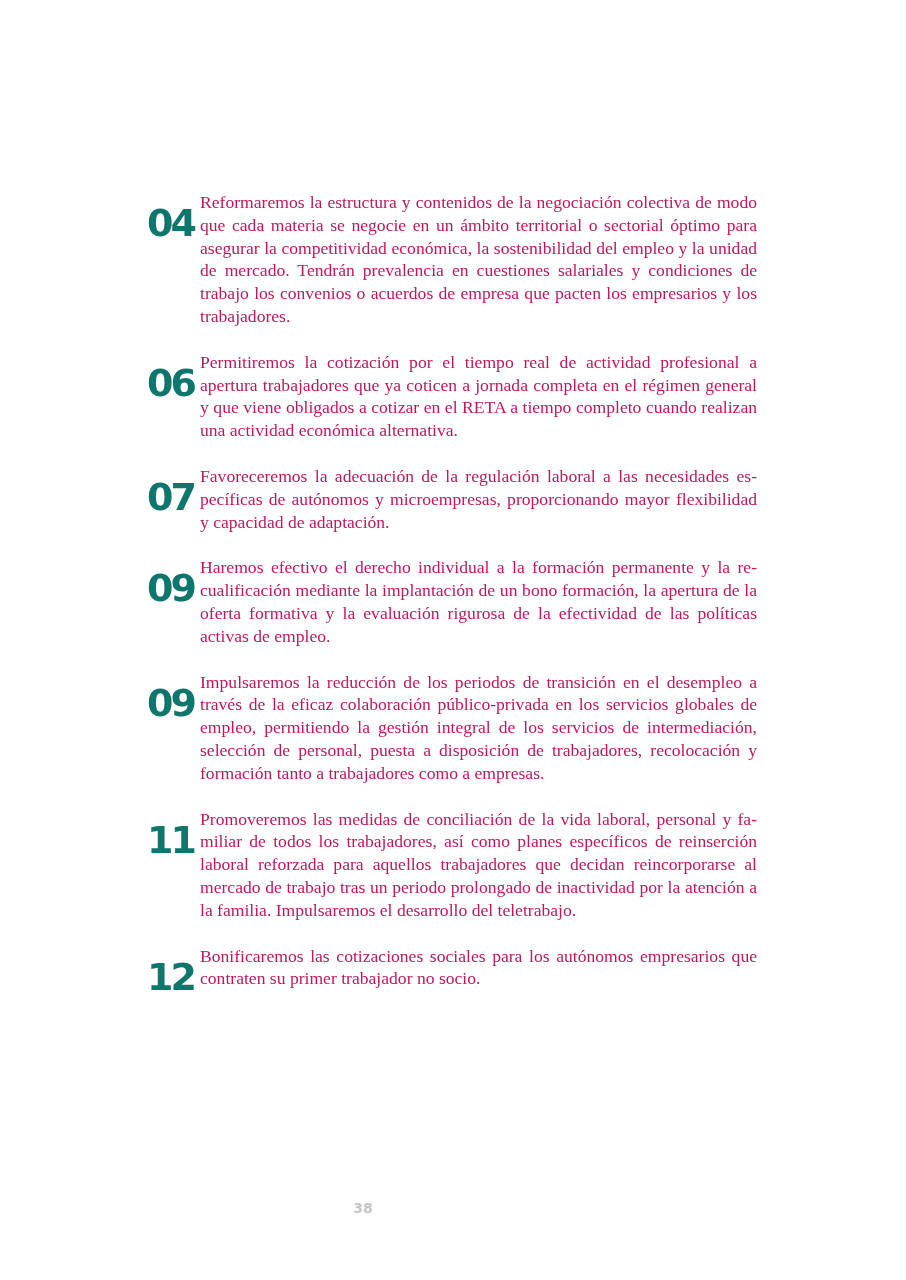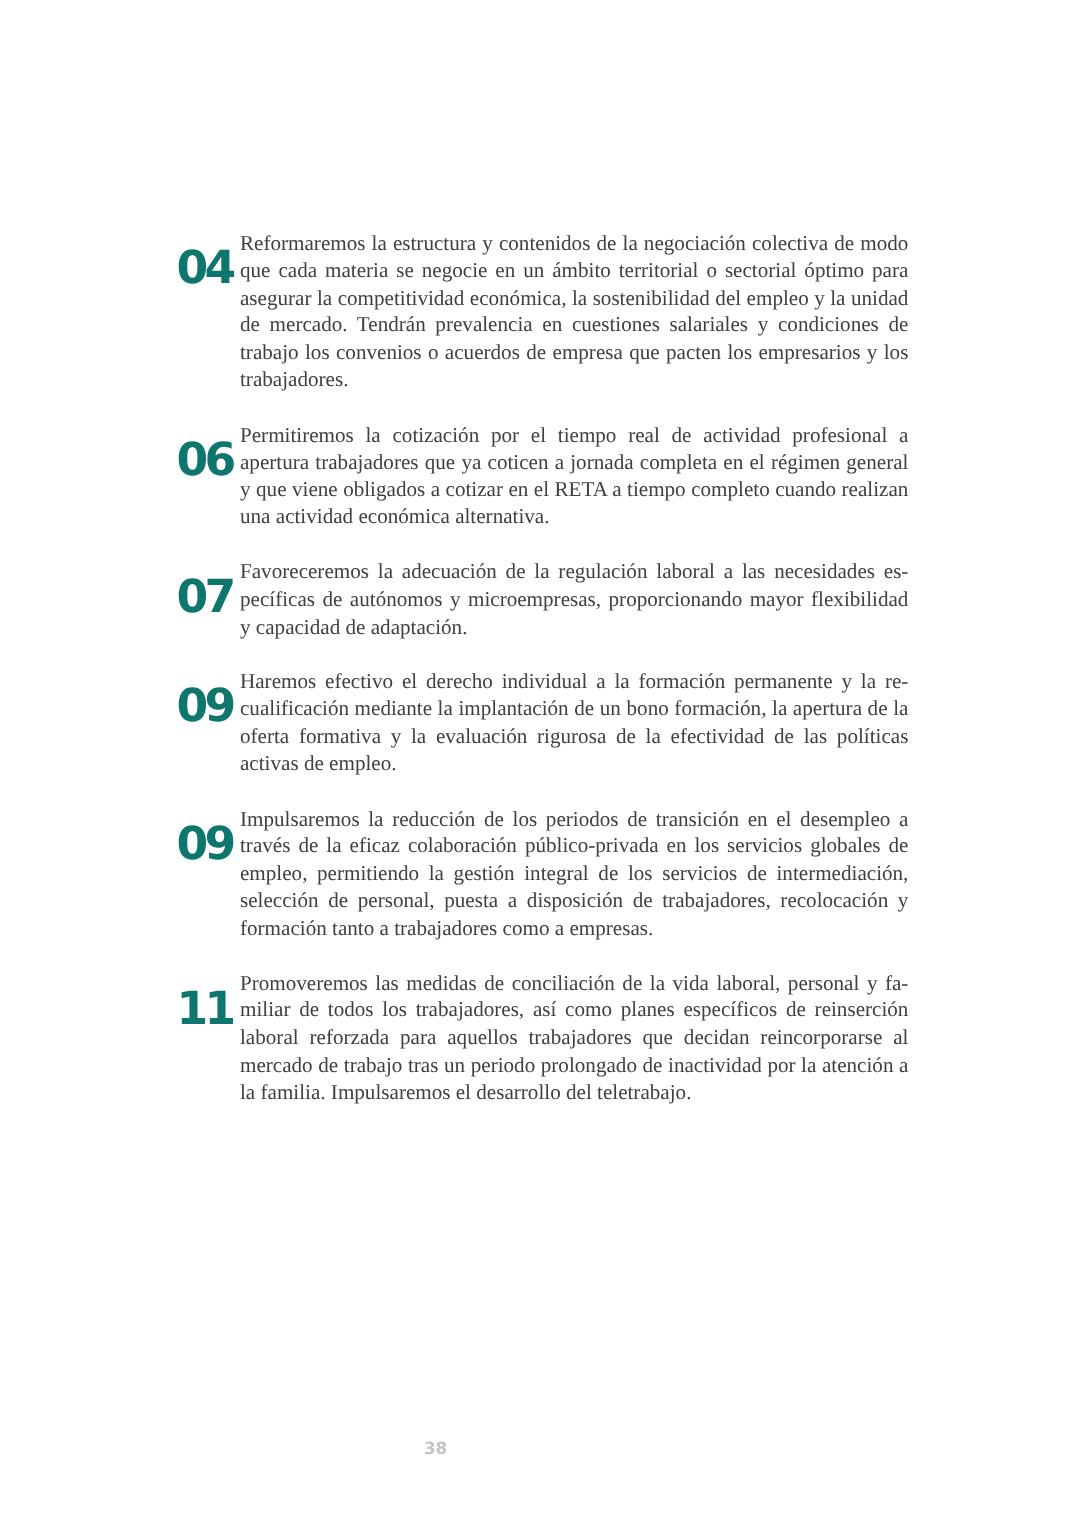--- a/index.html
+++ b/index.html
@@ -42,21 +42,21 @@
       font-size: 38px;
       line-height: 44px;
       color: #0f766e;
       letter-spacing: -3px;
       margin-top: 10px;
     }
     .text {
       font-family: "Liberation Serif", serif;
       font-size: 17.6px;
       line-height: 22.8px;
-      color: #404040;
+      color: #be185d;
       text-align: justify;
       hyphens: manual;
     }
     .page-number {
       position: absolute;
       left: 0;
       width: 726px;
       top: 1200px;
       text-align: center;
       font-family: "DejaVu Sans", sans-serif;
@@ -87,16 +87,20 @@
       <div class="text">Haremos efectivo el derecho individual a la formación permanente y la re­cualificación mediante la implantación de un bono formación, la apertura de la oferta formativa y la evaluación rigurosa de la efectividad de las polí­ticas activas de empleo.</div>
     </div>
     <div class="item">
       <div class="num">09</div>
       <div class="text">Impulsaremos la reducción de los periodos de transición en el desempleo a través de la eficaz colaboración público-privada en los servicios globales de empleo, permitiendo la gestión integral de los servicios de intermediación, selección de personal, puesta a disposición de trabajadores, recolocación y formación tanto a trabajadores como a empresas.</div>
     </div>
     <div class="item">
       <div class="num">11</div>
       <div class="text">Promoveremos las medidas de conciliación de la vida laboral, personal y fa­miliar de todos los trabajadores, así como planes específicos de reinserción laboral reforzada para aquellos trabajadores que decidan reincorporarse al mercado de trabajo tras un periodo prolongado de inactividad por la aten­ción a la familia. Impulsaremos el desarrollo del teletrabajo.</div>
     </div>
+    <div class="item">
+      <div class="num">12</div>
+      <div class="text">Bonificaremos las cotizaciones sociales para los autónomos empresarios que contraten su primer trabajador no socio.</div>
+    </div>
   </div>
 
   <div class="page-number">38</div>
 </div>
 
 </body></html>

